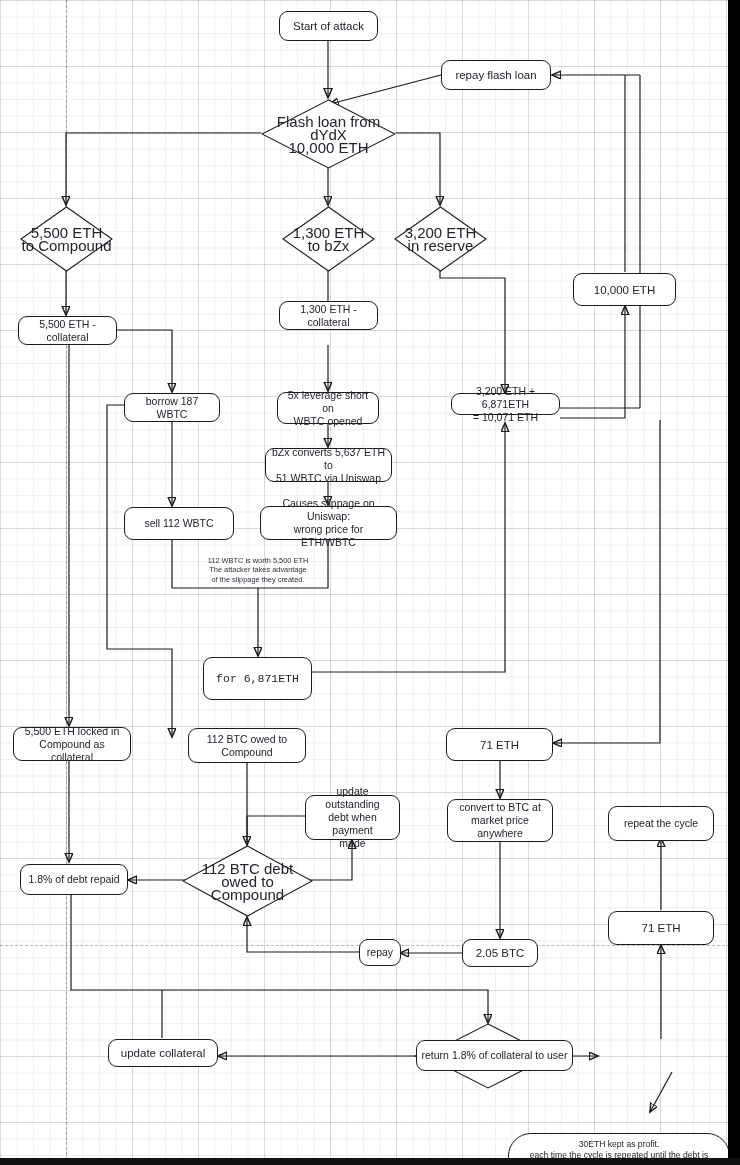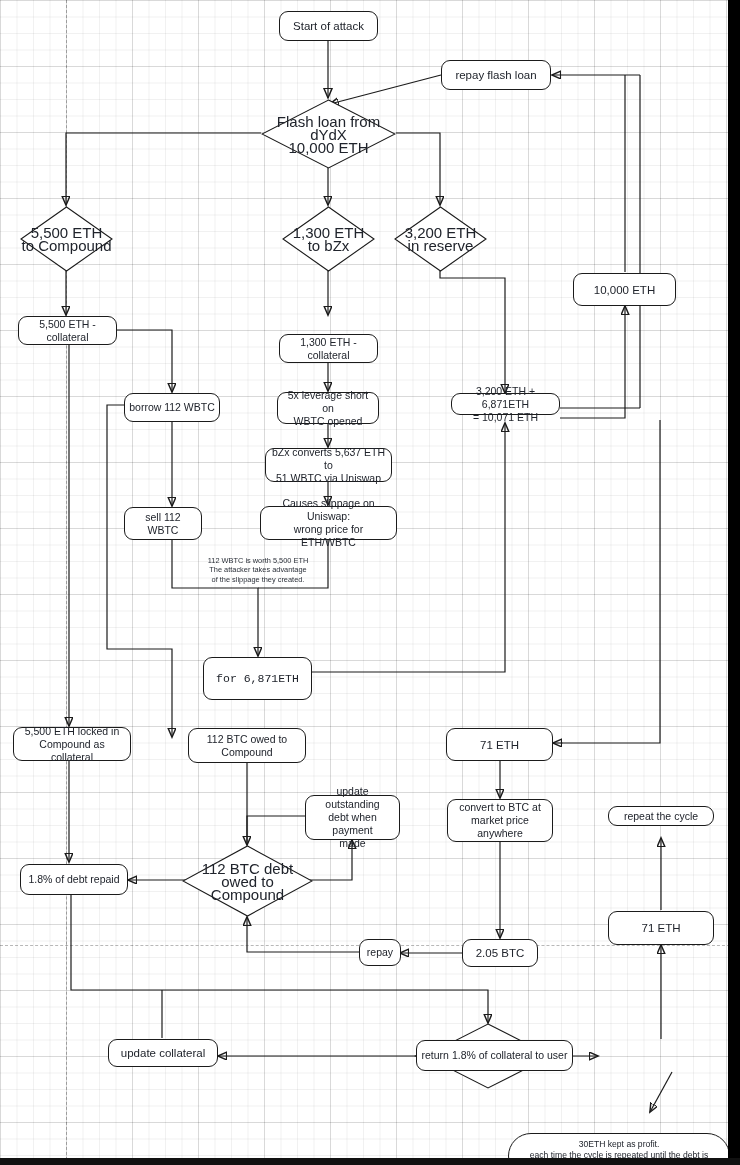--- a/index.html
+++ b/index.html
@@ -216,48 +216,48 @@
       <polygon points="46.5,1 92,33 46.5,65 1,33" fill="#ffffff" stroke="#1b1b1b" stroke-width="1.1"></polygon>
     </svg>
     <div class="dlabel">3,200 ETH
 in reserve</div>
   </div>
 
   <div class="node" style="left:18px;top:316px;width:99px;height:29px;">
     <span>5,500 ETH - collateral</span>
   </div>
 
-  <div class="node" style="left:279px;top:334px;width:99px;height:29px;">
+  <div class="node" style="left:279px;top:301px;width:99px;height:29px;">
     <span>1,300 ETH - collateral</span>
   </div>
 
   <div class="node big" style="left:573px;top:273px;width:103px;height:33px;">
     <span>10,000 ETH</span>
   </div>
 
   <div class="node" style="left:124px;top:393px;width:96px;height:29px;">
-    <span>borrow 112 WBTC</span>
+    <span>borrow 187 WBTC</span>
   </div>
 
   <div class="node" style="left:277px;top:392px;width:102px;height:32px;">
     <span>5x leverage short on
 WBTC opened</span>
   </div>
 
   <div class="node" style="left:451px;top:393px;width:109px;height:22px;">
     <span>3,200 ETH + 6,871ETH
 = 10,071 ETH</span>
   </div>
 
   <div class="node" style="left:265px;top:448px;width:127px;height:34px;">
     <span>bZx converts 5,637 ETH  to
 51 WBTC via Uniswap</span>
   </div>
 
-  <div class="node" style="left:124px;top:507px;width:78px;height:33px;">
+  <div class="node" style="left:124px;top:507px;width:110px;height:33px;">
     <span>sell 112 WBTC</span>
   </div>
 
   <div class="node" style="left:260px;top:506px;width:137px;height:34px;">
     <span>Causes slippage on Uniswap:
 wrong price for ETH/WBTC</span>
   </div>
 
   <div class="note" style="left:178px;top:556px;width:160px;">112 WBTC is worth 5,500 ETH
 The attacker takes advantage
@@ -285,21 +285,21 @@
     <span>update outstanding
 debt when payment
 made</span>
   </div>
 
   <div class="node" style="left:447px;top:799px;width:106px;height:43px;">
     <span>convert to BTC at
 market price anywhere</span>
   </div>
 
-  <div class="node" style="left:608px;top:806px;width:106px;height:20px;">
+  <div class="node" style="left:608px;top:806px;width:106px;height:35px;">
     <span>repeat the cycle</span>
   </div>
 
   <div class="node" style="left:20px;top:864px;width:108px;height:31px;">
     <span>1.8% of debt repaid</span>
   </div>
 
   <div class="diamond" style="left:182px;top:845px;width:131px;height:72px;">
     <svg class="shape" viewBox="0 0 131 72" preserveAspectRatio="none">
       <polygon points="65.5,1 130,36 65.5,71 1,36" fill="#ffffff" stroke="#1b1b1b" stroke-width="1.1"></polygon>

